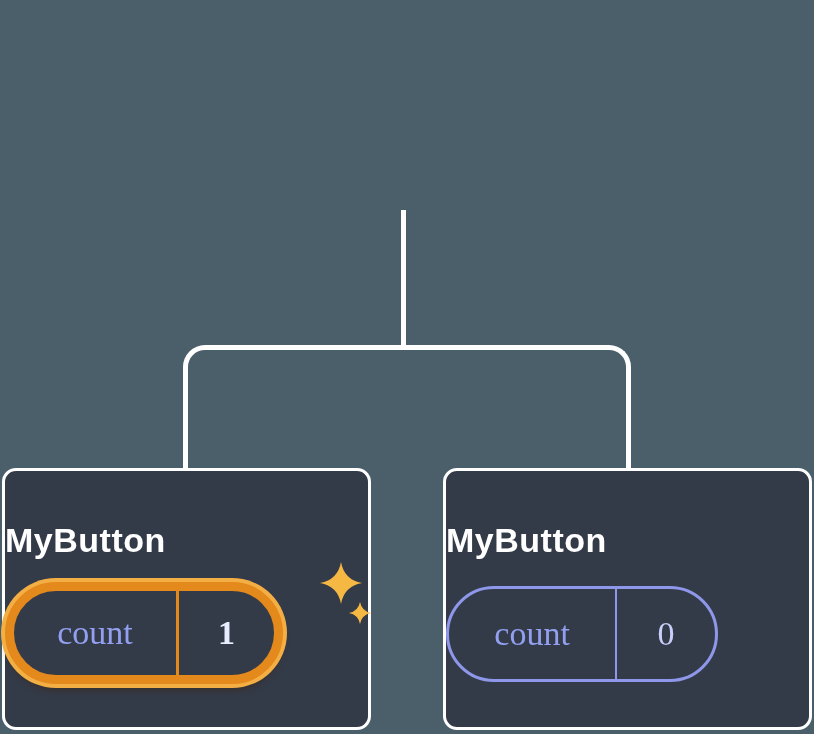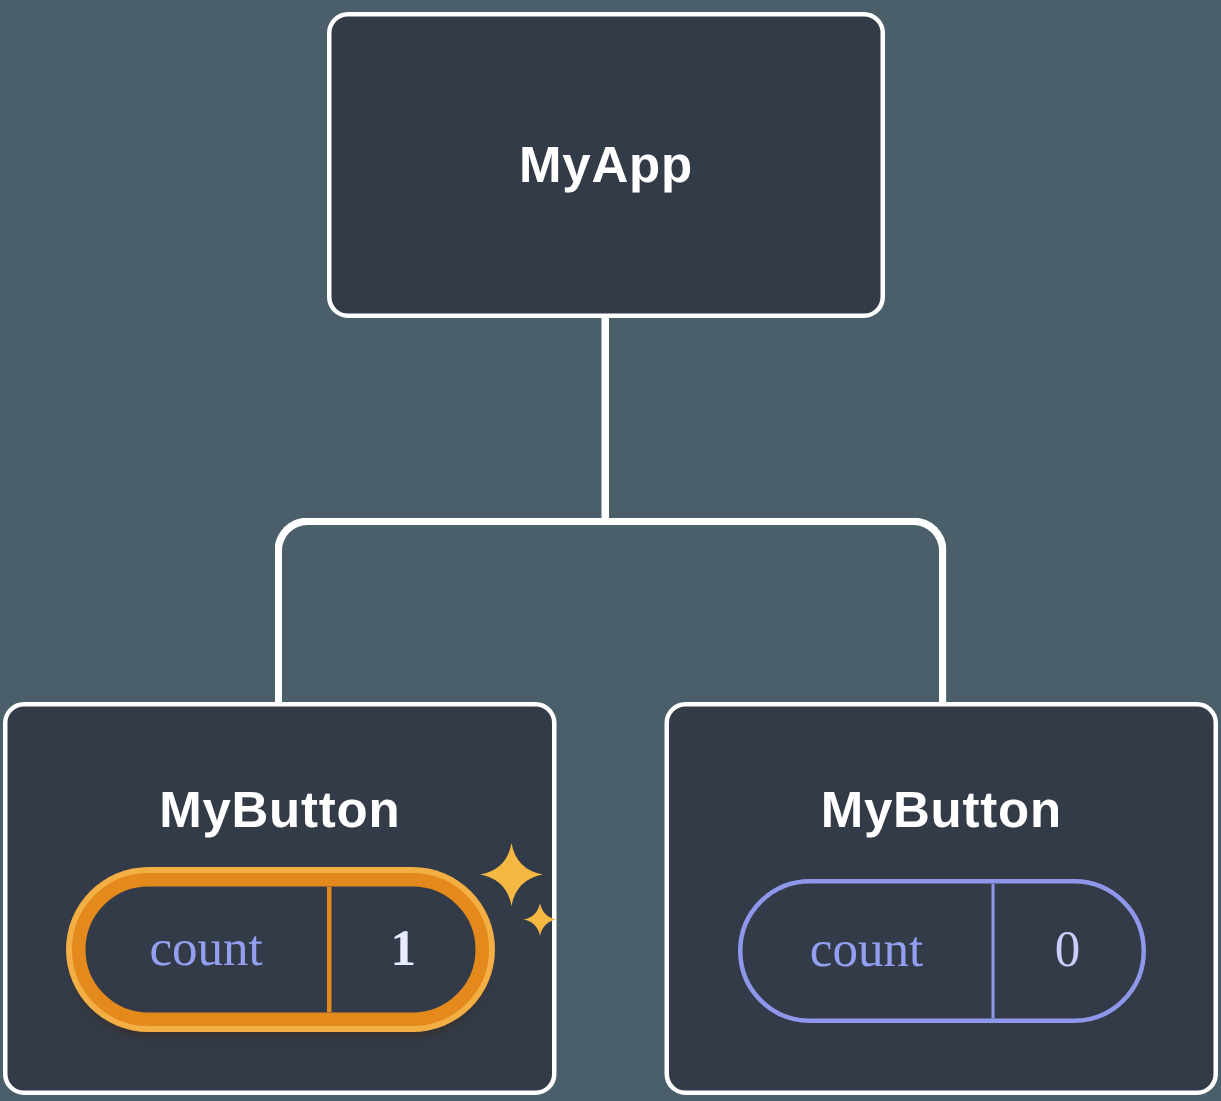--- a/index.html
+++ b/index.html
@@ -28,21 +28,21 @@
     line-height: 40px;
   }
   .root-node {
     left: 218px; top: 8px;
     width: 372px; height: 204px;
     display: flex; align-items: center; justify-content: center;
   }
   .child-node {
     top: 468px;
     width: 369px; height: 262px;
-    display: flex; flex-direction: column; align-items: center;
+    display: flex; flex-direction: column; 
   }
   .child-left  { left: 2px; }
   .child-right { left: 443px; }
   .child-node .node-label { margin-top: 49px; }
 
   
   .connector-stem {
     position: absolute;
     left: 401px; top: 210px;
     width: 5px; height: 140px;
@@ -107,23 +107,20 @@
     width: 68px; height: 76px;
     z-index: 2;
     pointer-events: none;
   }
 </style>
 </head>
 <body>
 
 <div class="canvas">
 
-  <div class="node root-node">
-    <span class="node-label">MyApp</span>
-  </div>
 
   <div class="connector-stem"></div>
   <div class="connector-bracket"></div>
 
   <div class="node child-node child-left">
     <span class="node-label">MyButton</span>
 
     <div class="pill pill-highlight">
       <span class="pill-count">count</span>
       <span class="pill-divider"></span>

